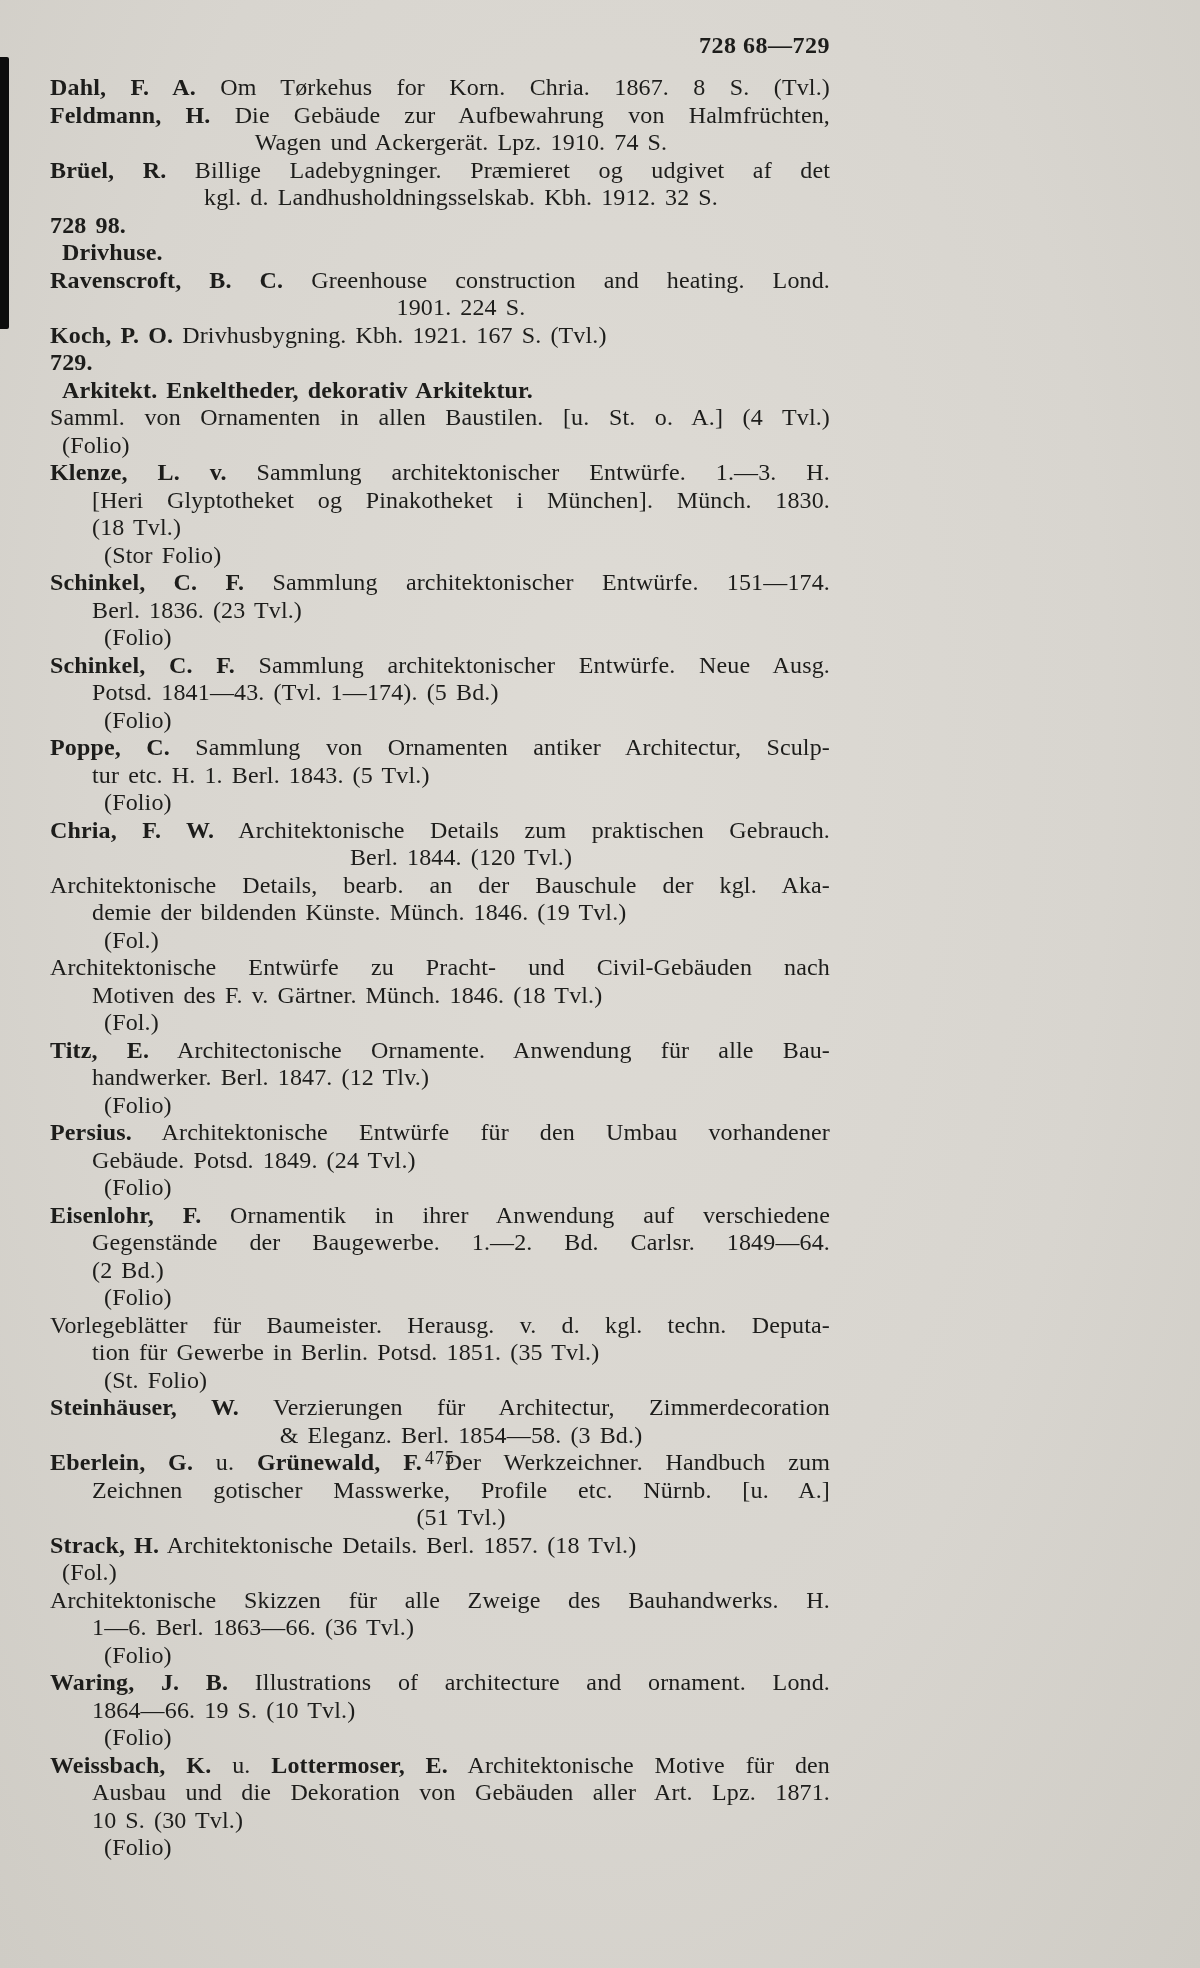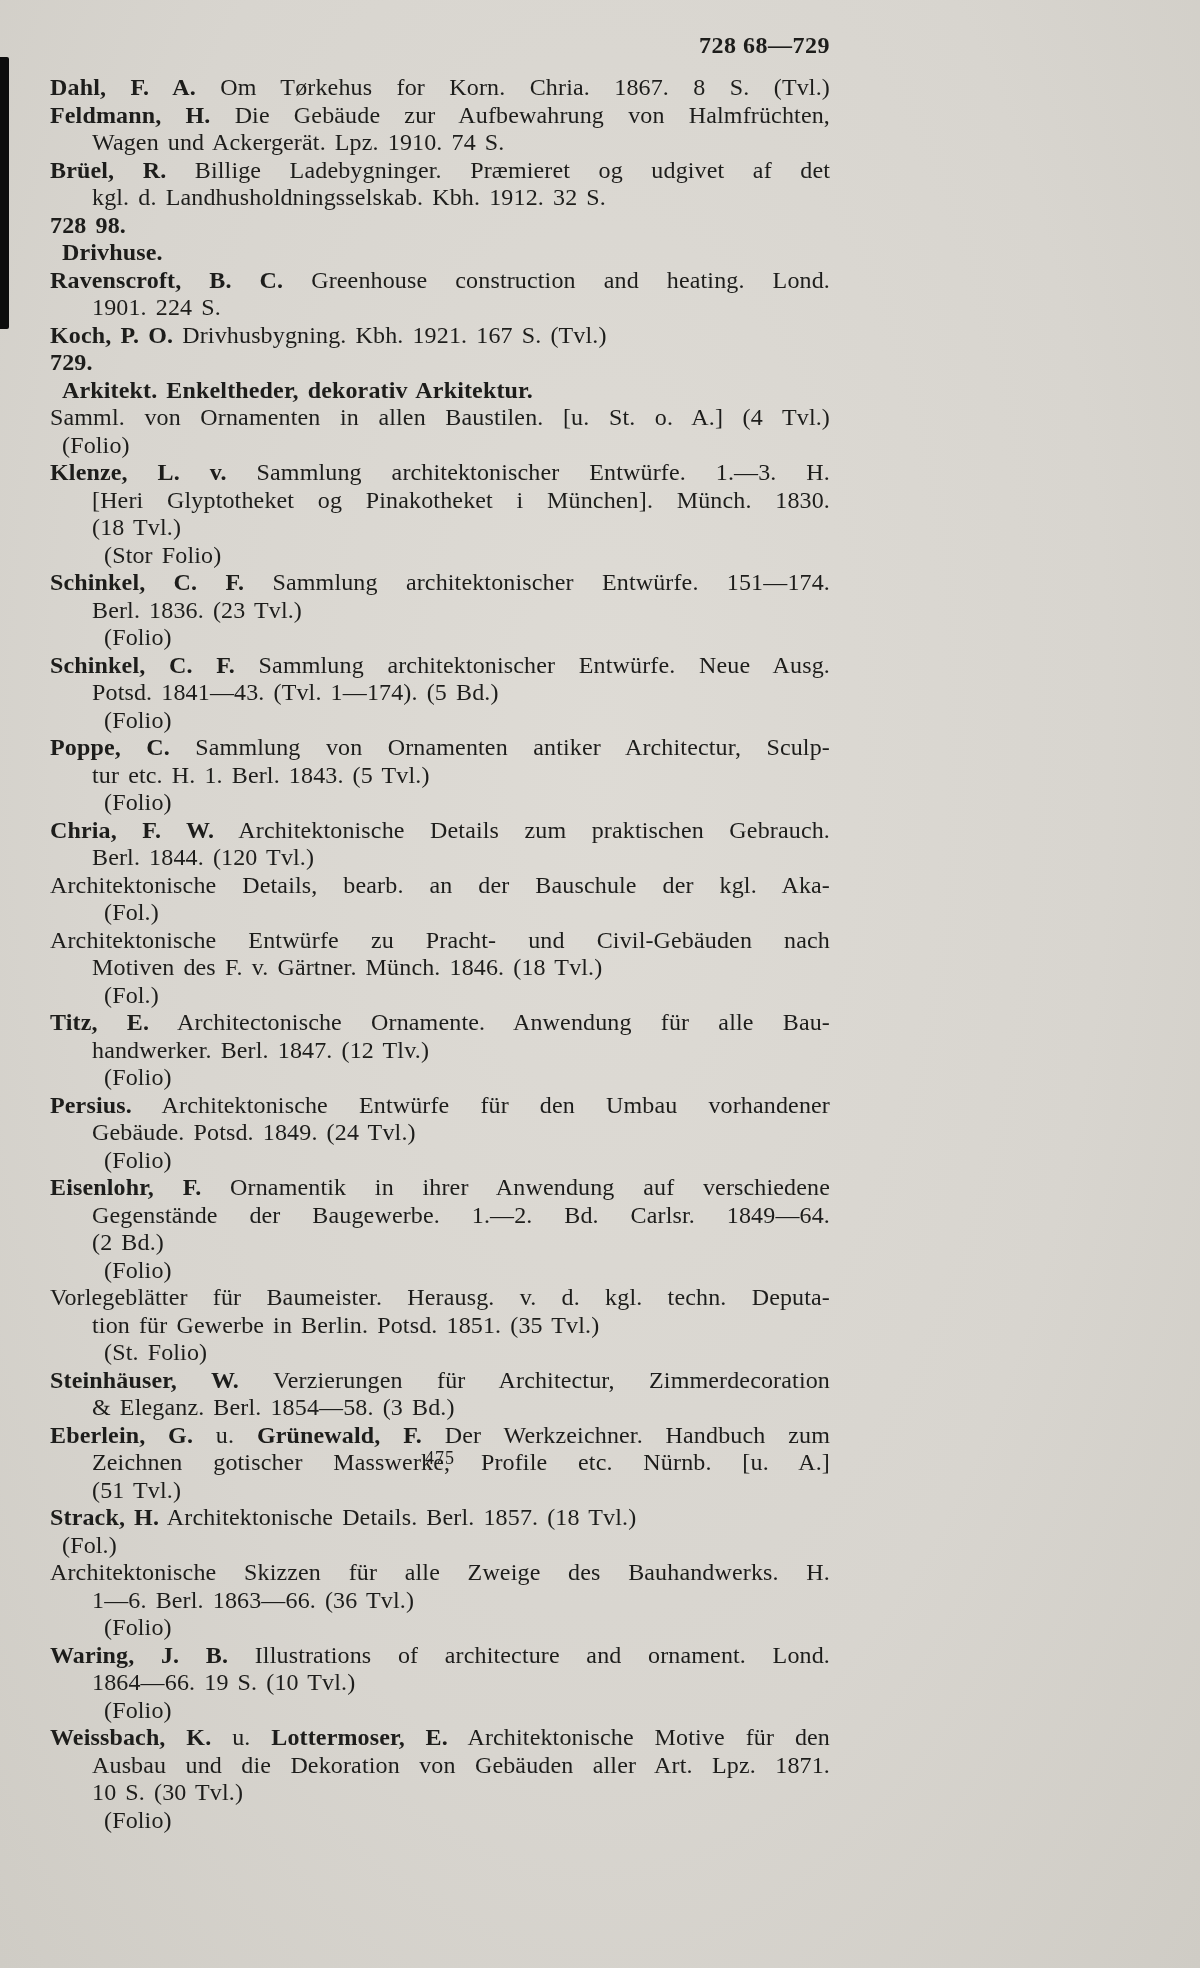--- a/index.html
+++ b/index.html
@@ -22,21 +22,21 @@
   .page-header{
     font-weight:700;font-size:24px;line-height:30px;
     text-align:right;margin-bottom:14px;letter-spacing:0.5px;
   }
   .entries{width:100%;}
   .line{
     font-size:24px;line-height:27.5px;
     word-spacing:0.12em;letter-spacing:0.15px;
     white-space:normal;
   }
-  .line.indent{padding-left:42px;}
+  .line.indent{padding-left:42px;text-align:center;}
   .line.just{text-align:justify;text-align-last:justify;}
   .line.split{display:flex;justify-content:space-between;align-items:baseline;flex-direction:column;}
   .line.split .seg-left{flex:0 1 auto;}
   .line.split .seg-right{flex:0 0 auto;padding-left:12px;}
   .b{font-weight:700;}
   .page-number{
     position:absolute;left:50px;width:780px;top:1448px;
     text-align:center;font-size:18px;letter-spacing:1px;
   }
 </style>
@@ -114,20 +114,21 @@
           <span class="seg-right">(Folio)</span>
         </div>
       </div>
       <div class="entry">
         <div class="line just"><span class="seg-left"><span class="b">Chria, F. W.</span><span> Architektonische Details zum praktischen Gebrauch.</span></span></div>
         <div class="line indent"><span class="seg-left"><span>Berl. 1844. (120 Tvl.)</span></span></div>
       </div>
       <div class="entry">
         <div class="line just"><span class="seg-left"><span>Architektonische Details, bearb. an der Bauschule der kgl. Aka-</span></span></div>
         <div class="line indent split">
+          <span class="seg-left"><span>demie der bildenden Künste. Münch. 1846. (19 Tvl.)</span></span>
           <span class="seg-right">(Fol.)</span>
         </div>
       </div>
       <div class="entry">
         <div class="line just"><span class="seg-left"><span>Architektonische Entwürfe zu Pracht- und Civil-Gebäuden nach</span></span></div>
         <div class="line indent split">
           <span class="seg-left"><span>Motiven des F. v. Gärtner. Münch. 1846. (18 Tvl.)</span></span>
           <span class="seg-right">(Fol.)</span>
         </div>
       </div>

